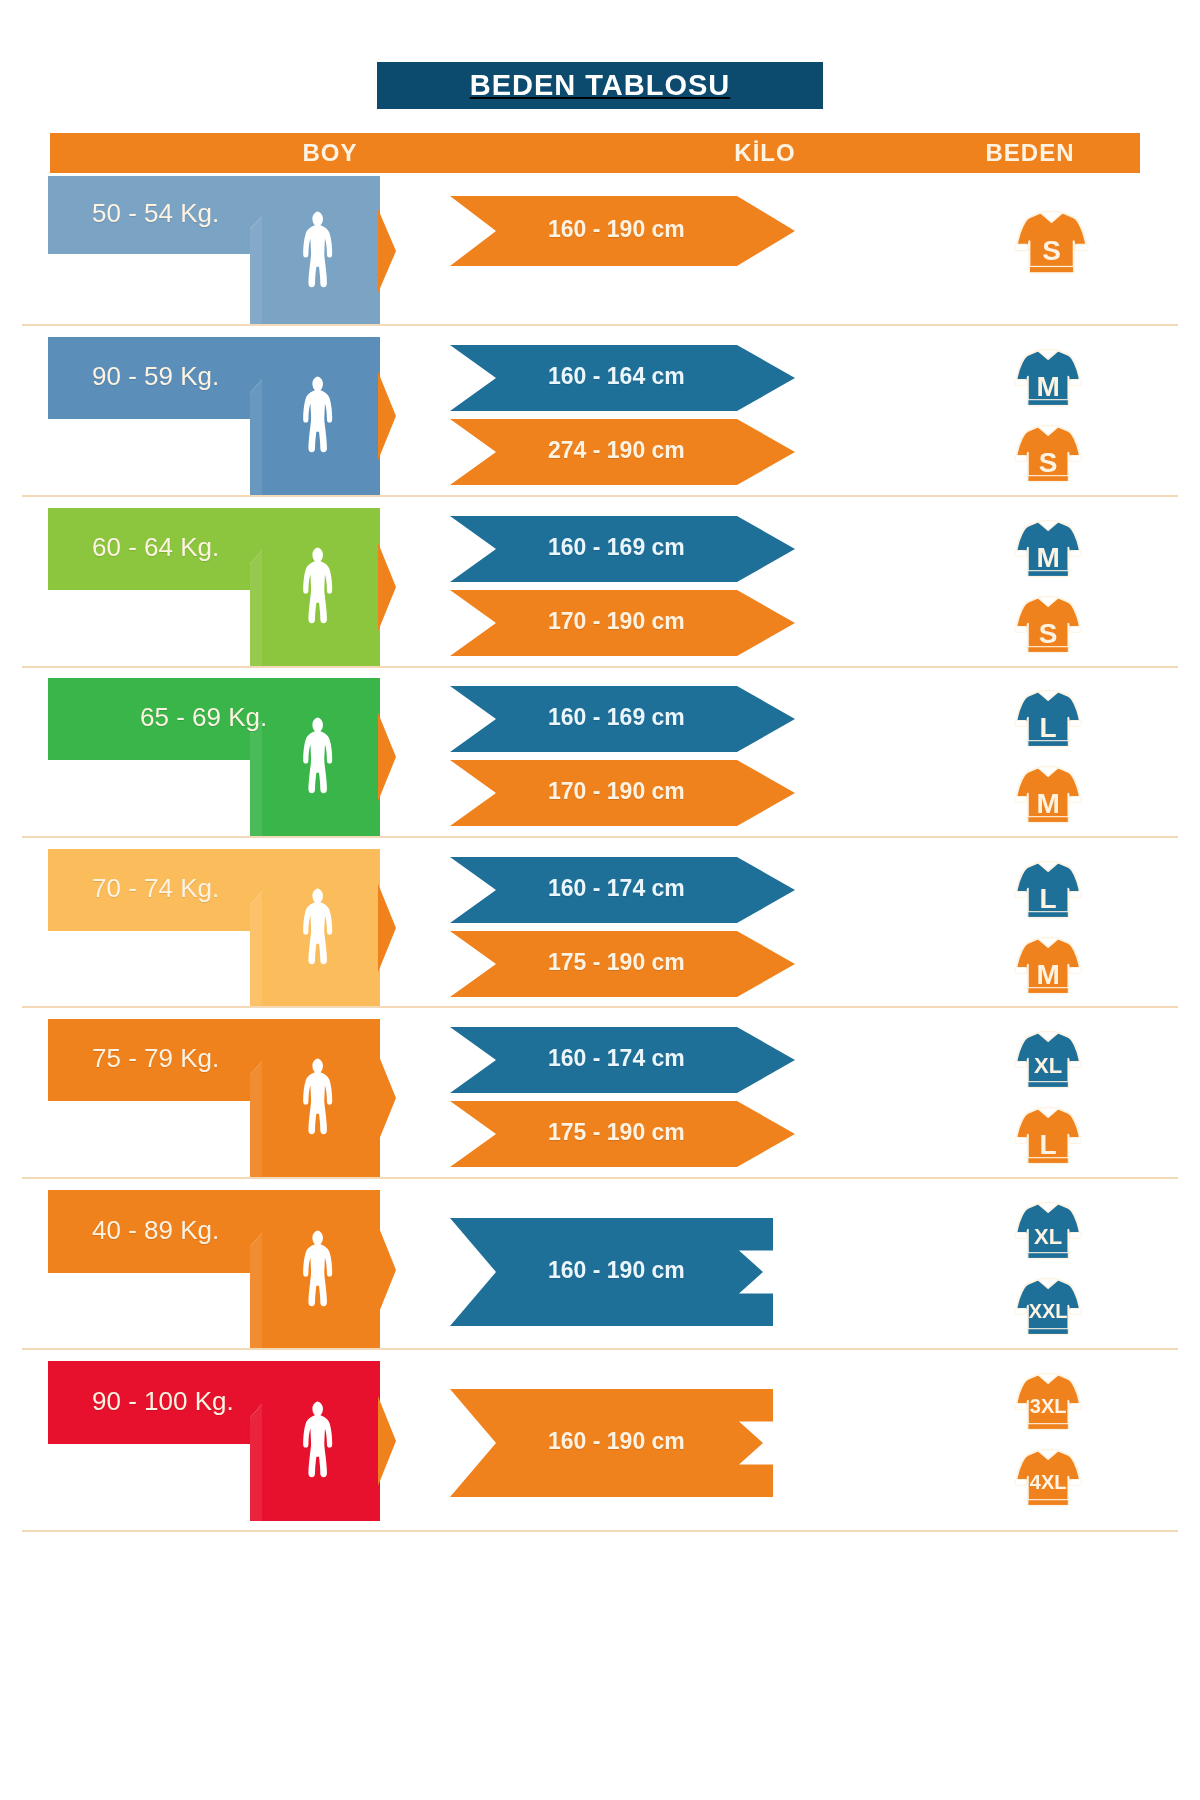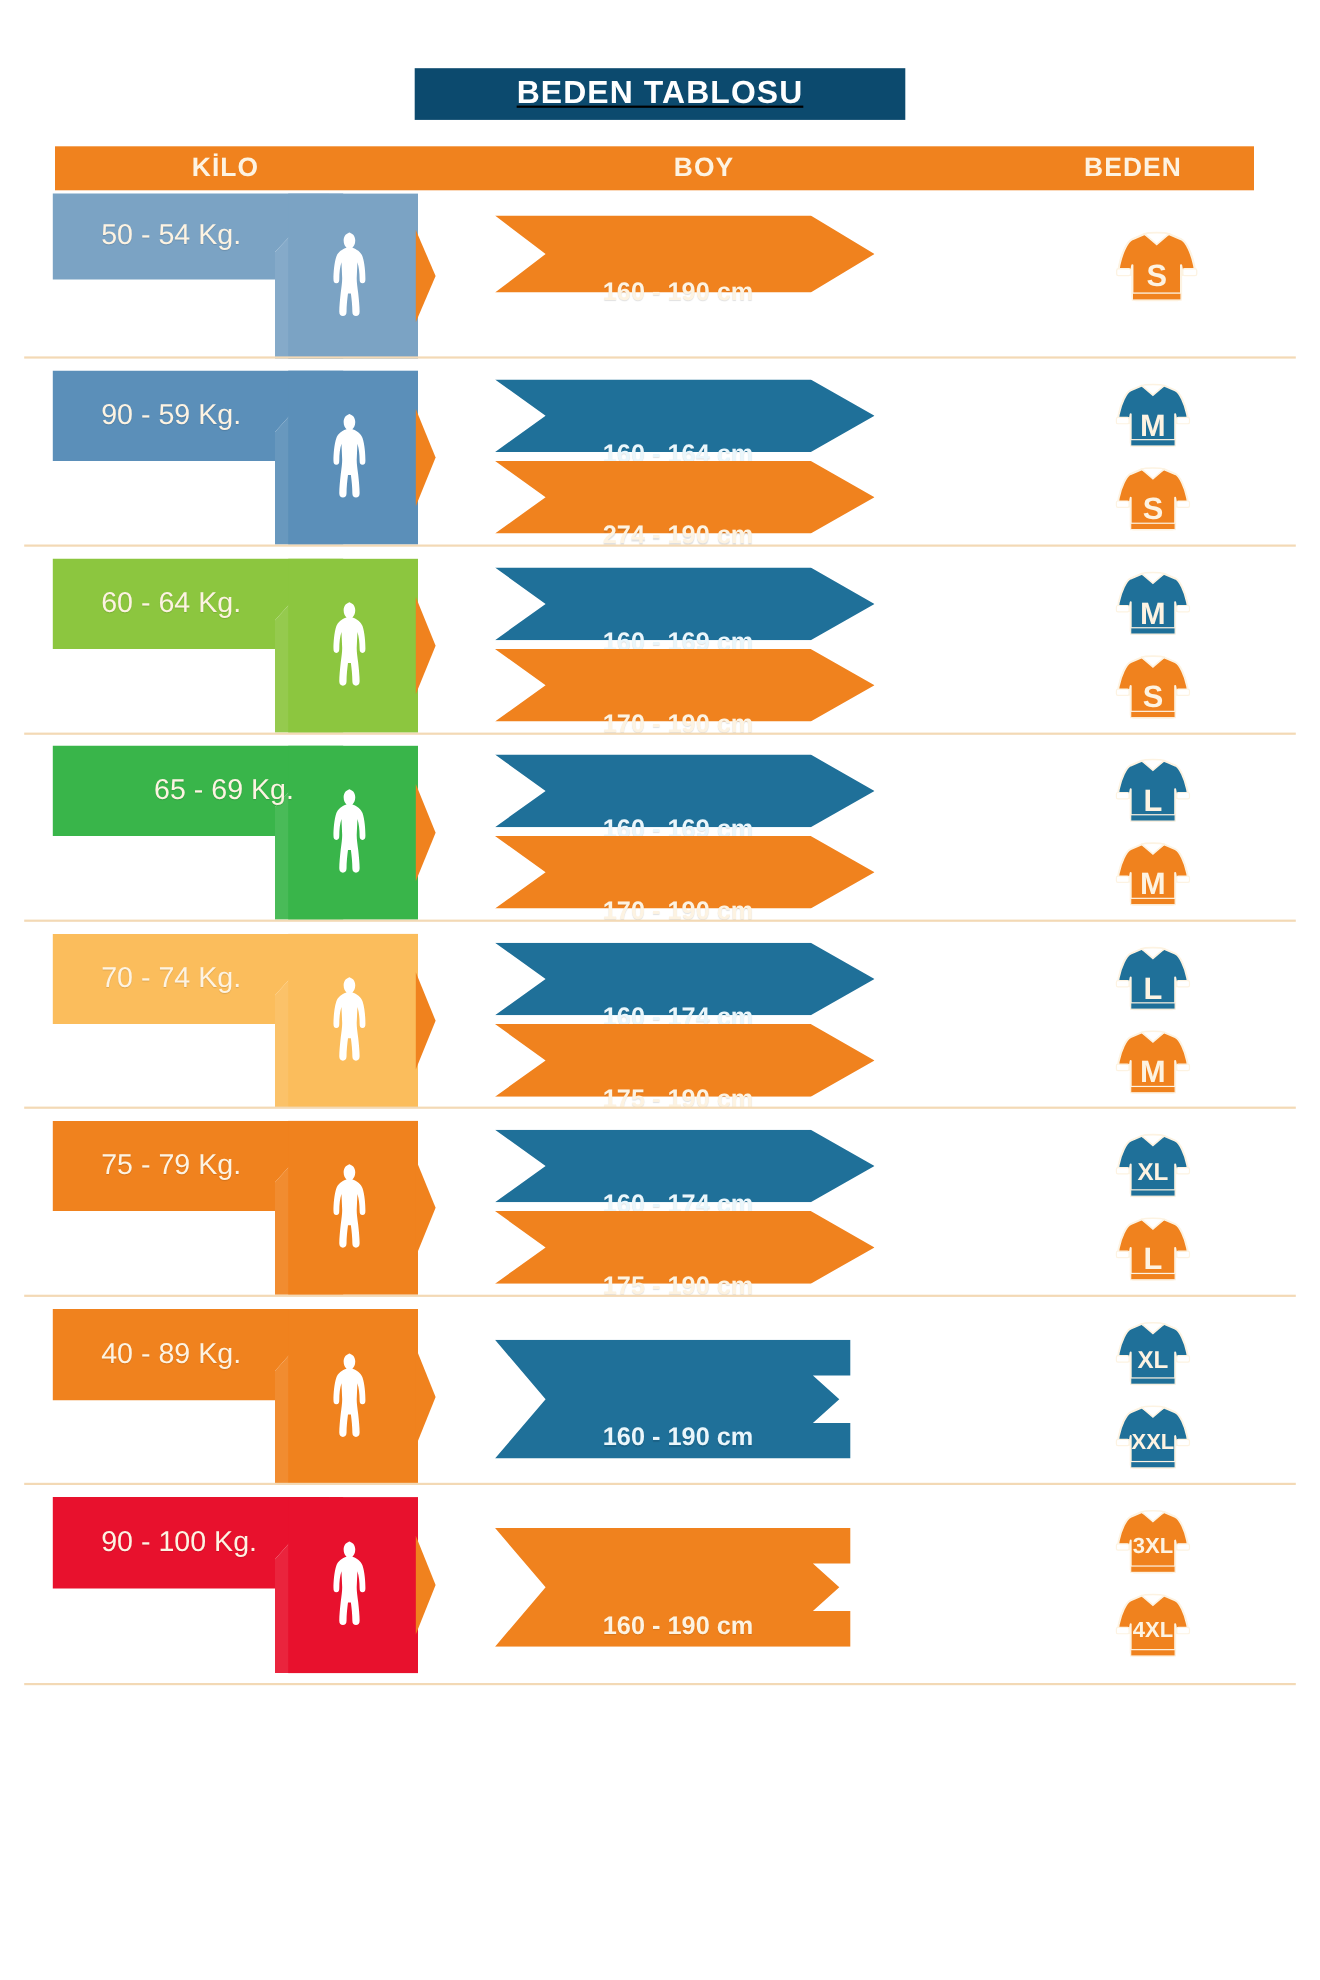--- a/index.html
+++ b/index.html
@@ -48,21 +48,21 @@
     position:absolute;left:44px;
     font-size:26px;font-weight:normal;color:#fdf3e2;white-space:nowrap;
     text-shadow:0 1px 1px rgba(0,0,0,.12);
   }
 
   
   .boy-arrow{position:absolute;}
   .boy-arrow svg{display:block;}
   .boy-label{
     position:absolute;font-size:23px;font-weight:bold;color:#fdf3e2;
-    white-space:nowrap;text-shadow:0 1px 1px rgba(0,0,0,.12);margin-top:36px;
+    white-space:nowrap;text-shadow:0 1px 1px rgba(0,0,0,.12);
   }
   .boy-label.on-blue{color:#eaf6fb;}
 
   
   .sweater{position:absolute;}
   .sweater svg{display:block;}
   .sweater-letter{
     position:absolute;left:0;width:100%;text-align:center;
     font-size:28px;font-weight:bold;color:#fdf3e2;
     pointer-events:none;
@@ -71,22 +71,22 @@
   .sweater-letter.xs{font-size:20px;}
 </style>
 </head>
 <body>
 
 <div id="title-bar" style="background: #0c4a6e; text-decoration: underline;">
   <span id="title-text">BEDEN TABLOSU</span>
 </div>
 
 <div id="header-band" style="background: rgb(240, 130, 30);">
+  <div class="hdr" id="hdr-boy">BOY</div>
   <div class="hdr" id="hdr-kilo">KİLO</div>
-  <div class="hdr" id="hdr-boy">BOY</div>
   <div class="hdr" id="hdr-beden">BEDEN</div>
 </div>
 
 <div id="rows-host">
     <div class="row" style="top: 0px;">
       <div class="kilo-wrap" style="top: 176px;">
         <svg width="330" height="150" viewBox="0 0 330 150" class="kilo-svg" style="overflow: visible;">
           <polygon points="0,0 252,0 202,53.040000000000006 202,78 0,78" fill="#7ba3c4"></polygon>
           <polygon points="252,0 264,0 264,150 202,150 202,78 202,53.040000000000006" fill="#7ba3c4" opacity="0.92"></polygon>
           <rect x="214" y="0" width="118" height="150" fill="#7ba3c4"></rect>

